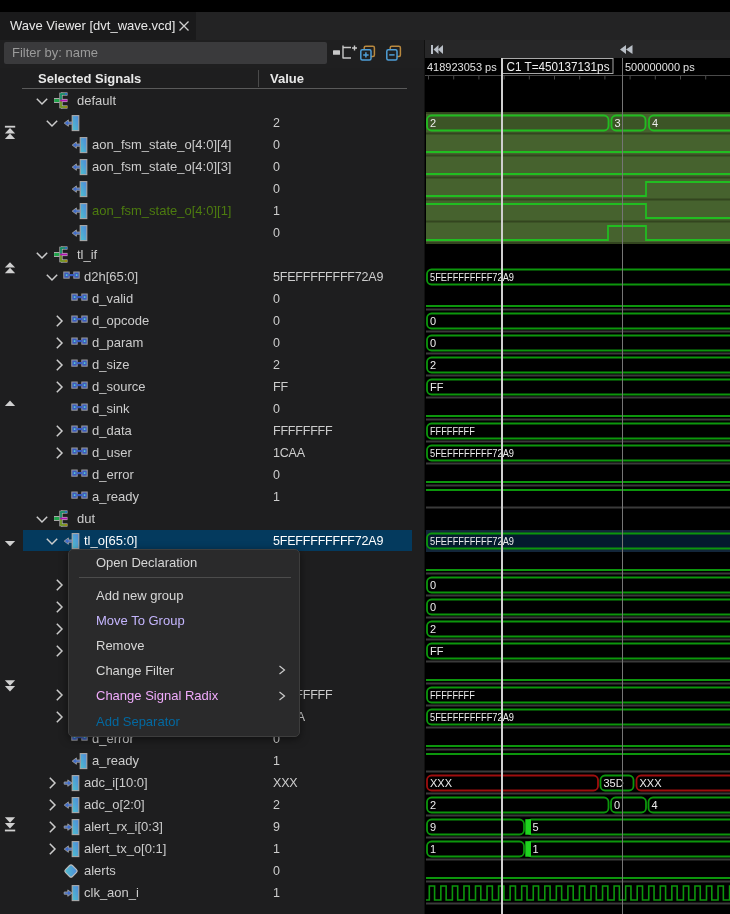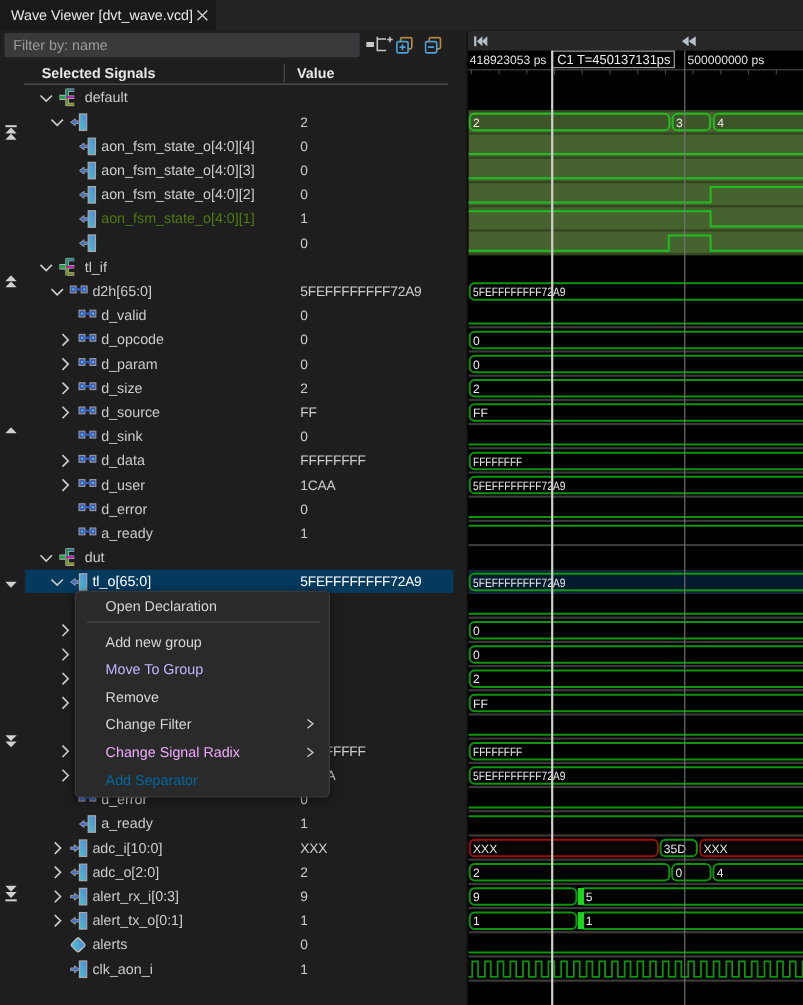--- a/index.html
+++ b/index.html
@@ -1,19 +1,19 @@
 <!DOCTYPE html>
 <html><head><meta charset="utf-8"><style>
 *{margin:0;padding:0;box-sizing:border-box}
 html,body{width:730px;height:914px;background:#000;overflow:hidden;font-family:"Liberation Sans",sans-serif;}
 .abs{position:absolute}
 .row-name{position:absolute;font-size:13px;color:#cccccc;white-space:pre;line-height:22px;height:22px}
 .val{position:absolute;letter-spacing:-0.2px;font-size:12.5px;color:#cdcdcd;white-space:pre;line-height:22px;height:22px}
 </style></head><body>
-<div class="abs" style="left:0;top:0;width:730px;height:647px;background:#000">
+<div class="abs" style="left:0;top:12px;width:730px;height:647px;background:#000">
 <div class="abs" style="left:0;top:0;width:425px;height:914px;background:#1e1e1f"></div>
 <div class="abs" style="left:0;top:0;width:730px;height:28px;background:#232324"></div>
 <div class="abs" style="left:0;top:0;width:196px;height:28px;background:#1a1a1b"></div>
 <div class="abs" style="left:10px;top:0;height:28px;line-height:27px;font-size:13px;color:#e8e8e8">Wave Viewer [dvt_wave.vcd]</div>
 <svg style="position:absolute;left:178px;top:8px" width="12" height="12" viewBox="0 0 12 12">
       <path d="M1.5,1.5 L10.5,10.5 M10.5,1.5 L1.5,10.5" stroke="#cfcfcf" stroke-width="1.3"></path>
     </svg>
 <div class="abs" style="left:0;top:28px;width:425px;height:28px;background:#1f1f20"></div>
 <div class="abs" style="left:4px;top:30px;width:323px;height:22px;background:#3a3a3c;border-radius:2px"></div>
 <div class="abs" style="left:12px;top:30px;height:22px;line-height:22px;font-size:13px;color:#9b9b9b">Filter by: name</div>
@@ -96,21 +96,20 @@
 <svg style="position:absolute;left:71px;top:168px" width="17" height="18" viewBox="0 0 17 18">
       <defs>
         <linearGradient id="gb" x1="1" y1="0" x2="0" y2="1">
           <stop offset="0" stop-color="#4f86da"></stop>
           <stop offset="1" stop-color="#4fc2cc"></stop>
         </linearGradient>
       </defs>
       <rect x="9.2" y="1.6" width="6.6" height="15" fill="url(#gb)" stroke="#a9a9a9" stroke-width="1.1"></rect>
       <path d="M9.2,8 H5.4 V5.9 L1.2,9.1 L5.4,12.3 V10.2 H9.2 Z" fill="#3f6cca" stroke="#9f9f9f" stroke-width="0.9"></path>
     </svg>
-<div class="row-name" style="left:92px;top:166px;color:#cccccc">aon_fsm_state_o[4:0][2]</div>
 <div class="val" style="left:273px;top:166px;color:#cdcdcd">0</div>
 <svg style="position:absolute;left:71px;top:190px" width="17" height="18" viewBox="0 0 17 18">
       <defs>
         <linearGradient id="gb" x1="1" y1="0" x2="0" y2="1">
           <stop offset="0" stop-color="#4f86da"></stop>
           <stop offset="1" stop-color="#4fc2cc"></stop>
         </linearGradient>
       </defs>
       <rect x="9.2" y="1.6" width="6.6" height="15" fill="url(#gb)" stroke="#a9a9a9" stroke-width="1.1"></rect>
       <path d="M9.2,8 H5.4 V5.9 L1.2,9.1 L5.4,12.3 V10.2 H9.2 Z" fill="#3f6cca" stroke="#9f9f9f" stroke-width="0.9"></path>

